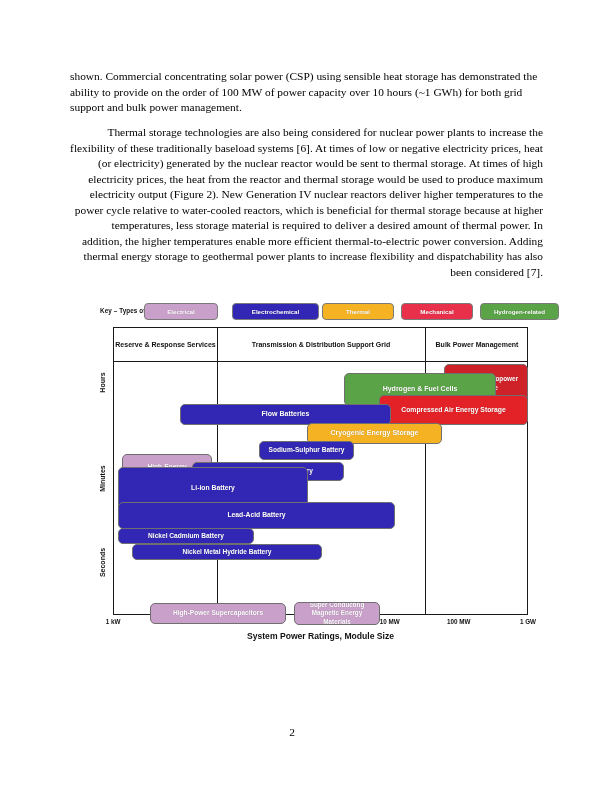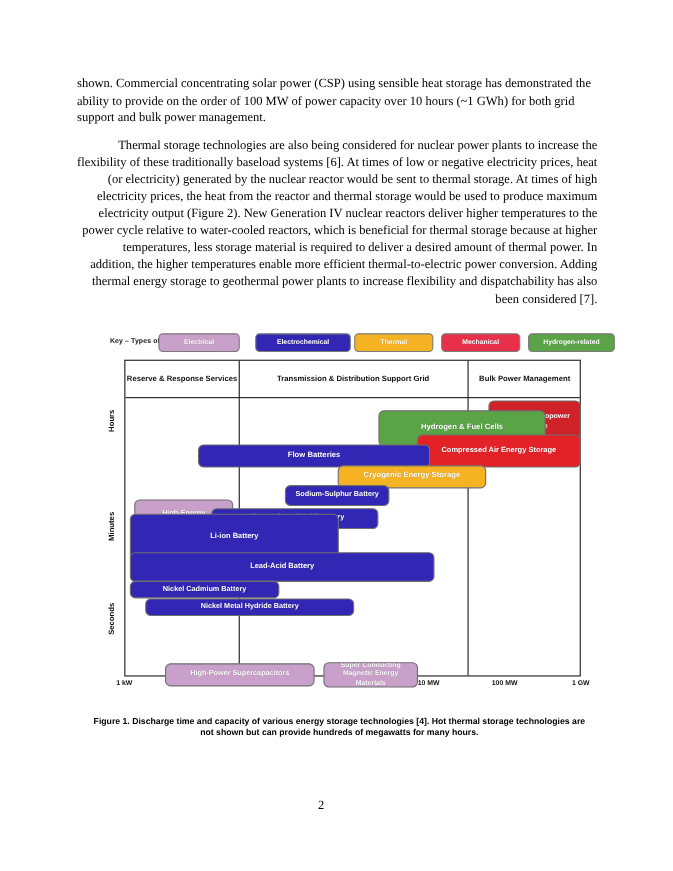--- a/index.html
+++ b/index.html
@@ -291,18 +291,18 @@
 
     <div id="x-ticks">
         <div class="x-tick" style="left: 16px;">1 kW</div>
         <div class="x-tick" style="left: 85.2px;">10 kW</div>
         <div class="x-tick" style="left: 154.3px;">100 kW</div>
         <div class="x-tick" style="left: 223.5px;">1 MW</div>
         <div class="x-tick" style="left: 292.7px;">10 MW</div>
         <div class="x-tick" style="left: 361.8px;">100 MW</div>
         <div class="x-tick" style="left: 431px;">1 GW</div>
       </div>
-
-    <div id="caption">Figure 1. Discharge time and capacity of various energy storage technologies [4]. Hot thermal storage technologies are not shown but can provide hundreds of megawatts for many hours.</div>
+    <div id="x-axis-title">System Power Ratings, Module Size</div>
+
   </div>
 
   <div class="page-number">2</div>
 </div>
 
 </body></html>

